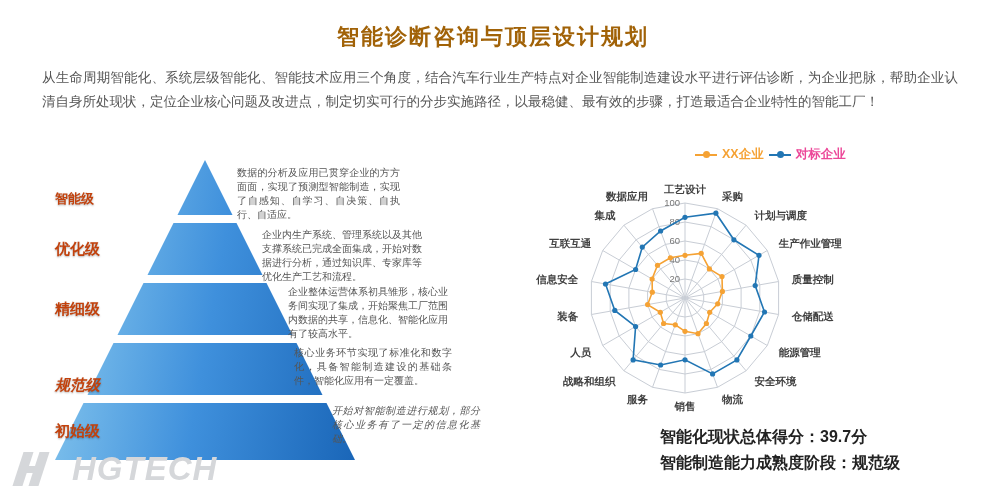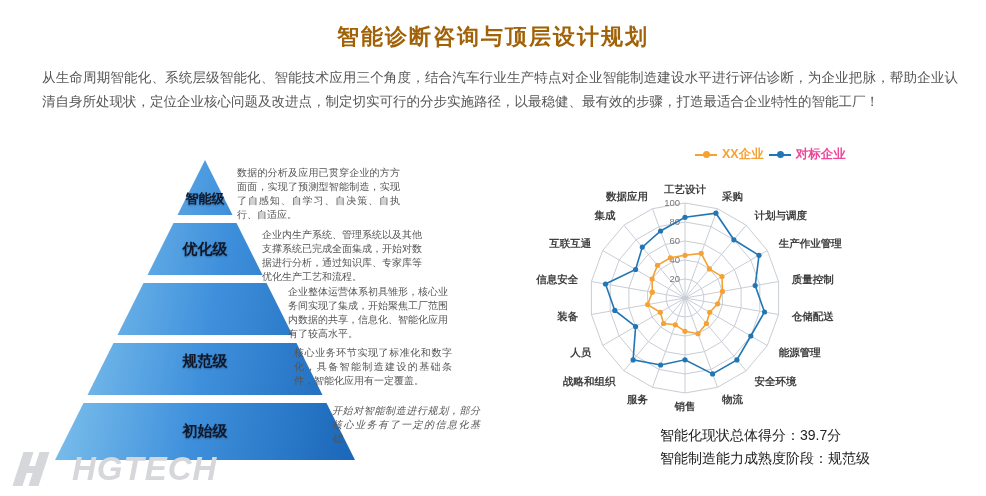--- a/index.html
+++ b/index.html
@@ -14,45 +14,45 @@
 
   
   .pyramid{position:absolute;left:55px;top:160px;width:300px;height:300px;}
   .lv{position:absolute;left:0;top:0;width:300px;height:300px;
       background:linear-gradient(100deg,#8ecdf0 0%,#3f90dc 52%,#1a66b8 100%);}
   .lv1{clip-path:polygon(150px 0px,177.5px 55px,122.5px 55px);}
   .lv2{clip-path:polygon(118.5px 63px,181.5px 63px,207.5px 115px,92.5px 115px);}
   .lv3{clip-path:polygon(88.5px 123px,211.5px 123px,237.5px 175px,62.5px 175px);}
   .lv4{clip-path:polygon(58.5px 183px,241.5px 183px,267.5px 235px,32.5px 235px);}
   .lv5{clip-path:polygon(28.5px 243px,271.5px 243px,300px 300px,0px 300px);}
-  .pyr-label{position:absolute;left:0;width:100%;text-align:center;color:#0f172a;
+  .pyr-label{position:absolute;left:0;width:100%;color:#c2410c;
              font-weight:bold;font-size:15px;text-shadow:0 1px 2px rgba(0,0,0,.3);}
   .pl1{top:30px;font-size:13px;}
   .pl2{top:80px;}
   .pl3{top:140px;}
-  .pl4{top:192px;}
+  .pl4{top:216px;font-style:italic;}
   .pl5{top:262px;}
 
   .desc{position:absolute;font-size:10px;color:#555;line-height:1.4;text-align:justify;}
   .d0{left:237px;top:166px;width:163px;}
   .d1{left:262px;top:228px;width:160px;}
   .d2{left:288px;top:285px;width:160px;}
   .d3{left:294px;top:346px;width:158px;}
   .d4{left:332px;top:404px;width:148px;font-style:italic;}
 
   
   .legend{position:absolute;left:695px;top:146px;display:flex;gap:5px;align-items:center;}
   .legend-item{display:flex;align-items:center;gap:5px;font-size:12.5px;font-weight:bold;}
   .lg-mark{position:relative;width:22px;height:9px;display:inline-block;}
   .lg-line{position:absolute;top:3.5px;left:0;width:22px;height:2px;background:#999;}
   .lg-dot{position:absolute;top:1px;left:8px;width:7px;height:7px;border-radius:50%;background:#999;}
 
   .radar{position:absolute;left:505px;top:158px;width:360px;height:290px;}
 
-  .summary{position:absolute;left:660px;top:424px;font-size:14px;font-weight:normal;
+  .summary{position:absolute;left:660px;top:424px;font-size:16px;font-weight:bold;
            color:#222;line-height:1.65;}
 
   
   .logo{position:absolute;left:12px;top:450px;display:flex;align-items:center;gap:24px;color:#d5d7da;}
   .logo-icon{position:relative;width:36px;height:34px;display:inline-block;}
   .logo-icon::before,.logo-icon::after{content:"";position:absolute;top:0;width:10px;height:34px;
         background:#d5d7da;transform:skewX(-18deg);}
   .logo-icon::before{left:6px;}
   .logo-icon::after{left:22px;}
   .logo-mid{position:absolute;left:7px;top:14px;width:24px;height:7px;background:#d5d7da;transform:skewX(-18deg);}
@@ -67,20 +67,21 @@
   <p class="intro">从生命周期智能化、系统层级智能化、智能技术应用三个角度，结合汽车行业生产特点对企业智能制造建设水平进行评估诊断，为企业把脉，帮助企业认清自身所处现状，定位企业核心问题及改进点，制定切实可行的分步实施路径，以最稳健、最有效的步骤，打造最适合企业特性的智能工厂！</p>
 
   <div class="pyramid">
     <div class="lv lv1"></div>
     <div class="lv lv2"></div>
     <div class="lv lv3"></div>
     <div class="lv lv4"></div>
     <div class="lv lv5"></div>
     <span class="pyr-label pl1">智能级</span>
     <span class="pyr-label pl2">优化级</span>
+    <span class="pyr-label pl3">精细级</span>
     <span class="pyr-label pl4">规范级</span>
     <span class="pyr-label pl5">初始级</span>
   </div>
 
   <div class="desc d0">数据的分析及应用已贯穿企业的方方面面，实现了预测型智能制造，实现了自感知、自学习、自决策、自执行、自适应。</div>
   <div class="desc d1">企业内生产系统、管理系统以及其他支撑系统已完成全面集成，开始对数据进行分析，通过知识库、专家库等优化生产工艺和流程。</div>
   <div class="desc d2">企业整体运营体系初具雏形，核心业务间实现了集成，开始聚焦工厂范围内数据的共享，信息化、智能化应用有了较高水平。</div>
   <div class="desc d3">核心业务环节实现了标准化和数字化，具备智能制造建设的基础条件，智能化应用有一定覆盖。</div>
   <div class="desc d4">开始对智能制造进行规划，部分核心业务有了一定的信息化基础。</div>
 

